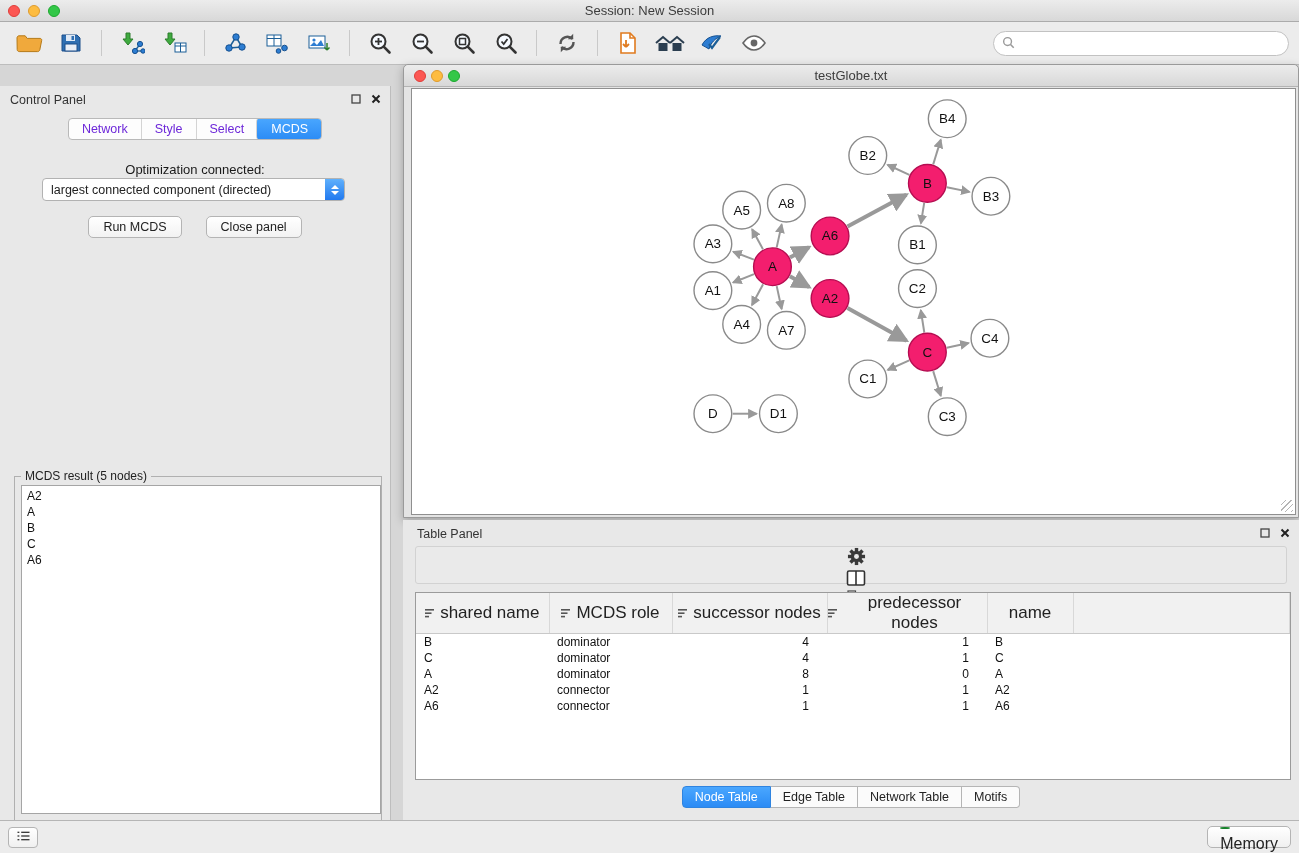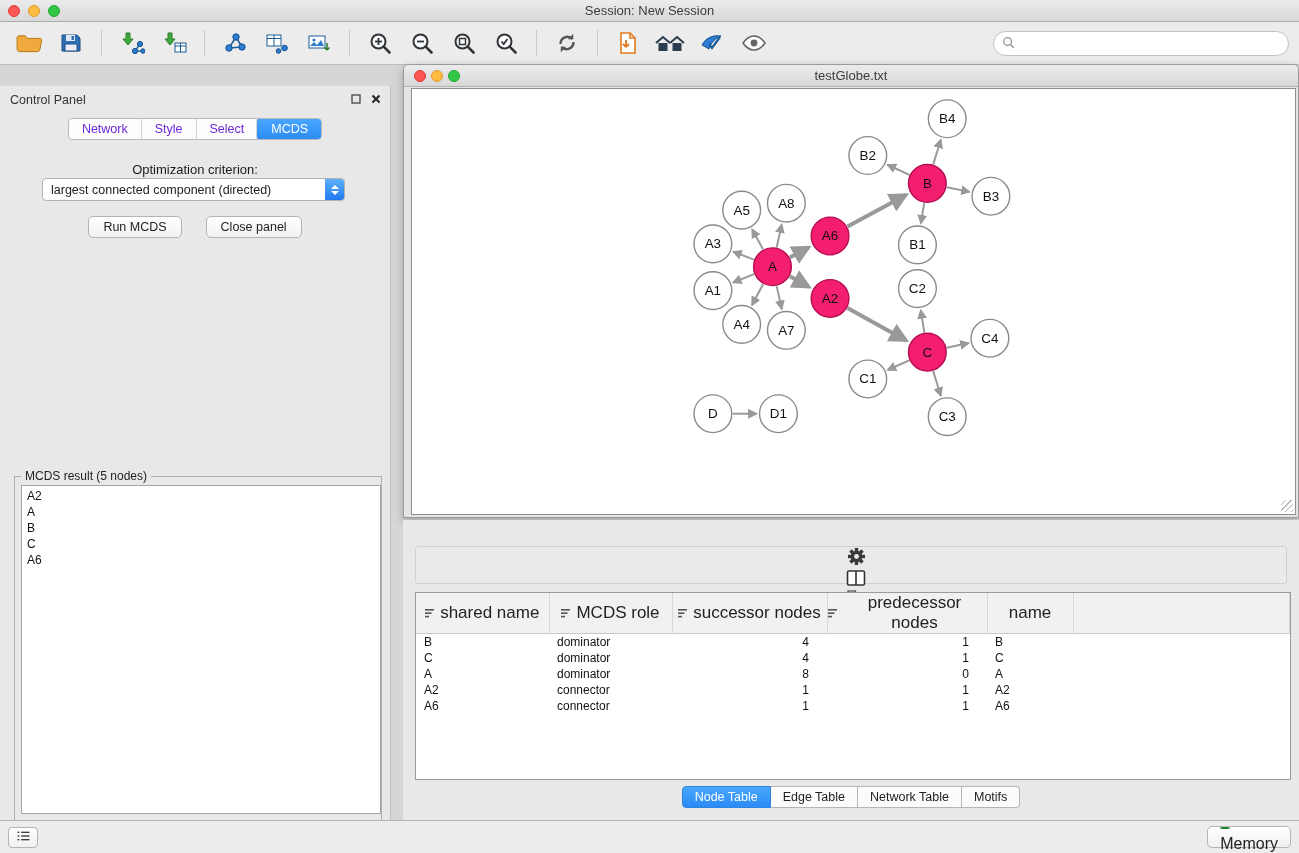--- a/index.html
+++ b/index.html
@@ -308,21 +308,21 @@
       </span>
     </div>
     <div class="cp-tabs">
       <div class="seg">
         <div class="cp-tab">Network</div>
         <div class="cp-tab">Style</div>
         <div class="cp-tab">Select</div>
         <div class="cp-tab active">MCDS</div>
       </div>
     </div>
-    <div class="opt-label">Optimization criterion:</div>
+    <div class="opt-label">Optimization connected:</div>
     <div class="dropdown">
       <span class="dd-text">largest connected component (directed)</span>
       <span class="dd-stepper">
           <span class="dd-up"></span>
           <span class="dd-down"></span>
         </span>
     </div>
     <div class="cp-buttons">
       <button class="mac-btn">Run MCDS</button>
       <button class="mac-btn">Close panel</button>
@@ -459,20 +459,35 @@
               <circle cx="369" cy="327" r="19" fill="#ffffff" stroke="#8a8a8a" stroke-width="1.4"></circle>
               <text x="369" y="331.5" text-anchor="middle" font-size="13.5" fill="#111">D1</text>
             </g>
           </g>
       </svg>
       <div class="resize-grip"></div>
     </div>
   </div>
 
   <div class="table-panel">
+    <div class="panel-head">
+      <span class="panel-title" style="left:14px">Table Panel</span>
+      <span class="panel-icons">
+        <span class="pi">
+            <svg width="10" height="10" viewBox="0 0 10 10">
+              <rect x="1" y="1" width="8" height="8" fill="none" stroke="#444" stroke-width="1.3"></rect>
+            </svg>
+          </span>
+        <span class="pi">
+            <svg width="10" height="10" viewBox="0 0 10 10">
+              <path d="M1.5 1.5l7 7M8.5 1.5l-7 7" stroke="#222" stroke-width="2"></path>
+            </svg>
+          </span>
+      </span>
+    </div>
     <div class="tp-toolbar">
       <div class="tp-btn">
         <span><svg width="19" height="19" viewBox="0 0 20 20">
               <g fill="#3a3a3a">
                 <rect x="8.2" y="1" width="3.6" height="18"></rect>
                 <rect x="1" y="8.2" width="18" height="3.6"></rect>
                 <rect x="8.2" y="1" width="3.6" height="18" transform="rotate(45 10 10)"></rect>
                 <rect x="8.2" y="1" width="3.6" height="18" transform="rotate(-45 10 10)"></rect>
                 <circle cx="10" cy="10" r="6"></circle>
               </g>

